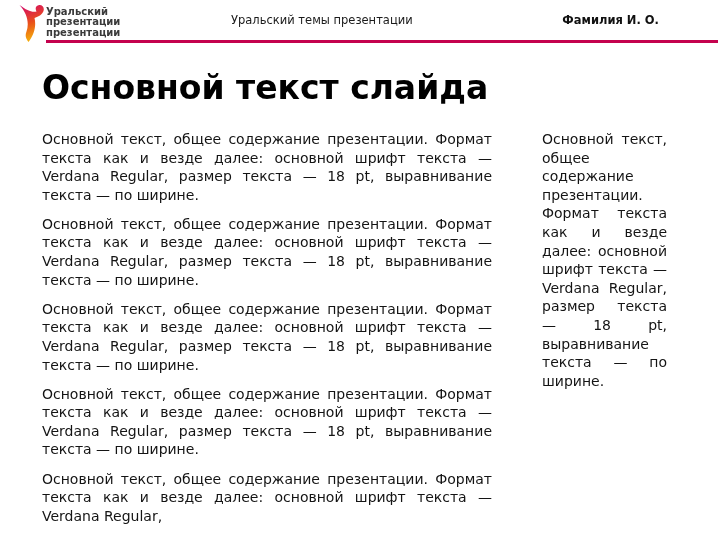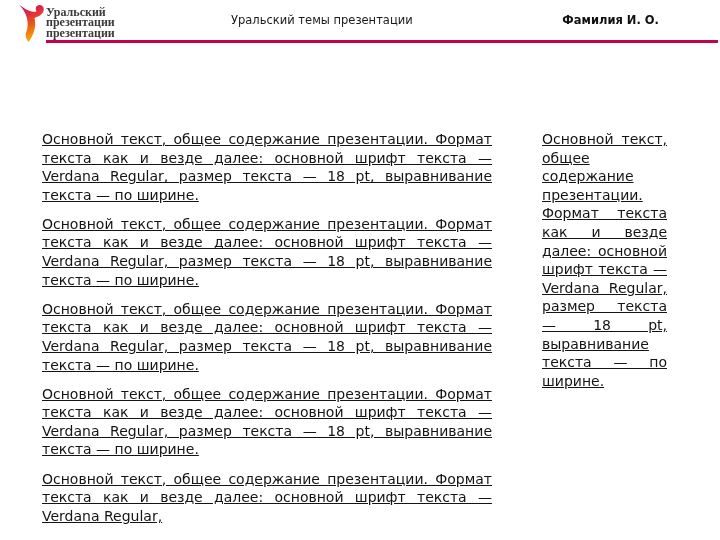--- a/index.html
+++ b/index.html
@@ -8,43 +8,43 @@
     width:720px;height:540px;
     background:#ffffff;
     overflow:hidden;
     font-family:"DejaVu Sans","Liberation Sans",sans-serif;
     color:#141414;
   }
   
   .logo-mark{position:absolute;left:18px;top:5px;width:27px;height:37px;}
   .logo-text{
     position:absolute;left:46px;top:7px;
-    font-size:12px;line-height:10.4px;font-weight:700;
-    color:#3b3b3b;letter-spacing:0;font-family:Liberation Serif, serif;
+    font-size:10px;line-height:10.4px;font-weight:700;
+    color:#3b3b3b;letter-spacing:0;
   }
   .header-topic{
     position:absolute;left:231px;top:13px;
     font-size:11.5px;color:#1a1a1a;white-space:nowrap;
   }
   .header-author{
     position:absolute;right:61px;top:13px;
     font-size:11.5px;font-weight:700;color:#111;white-space:nowrap;
   }
   .header-rule{
     position:absolute;left:46px;top:40px;width:672px;height:3px;
     background:#C4024E;
   }
   
   .slide-title{
     position:absolute;left:42px;top:71px;
     font-size:33px;line-height:34px;font-weight:700;color:#000;
     white-space:nowrap;
   }
   
-  .col{position:absolute;top:130px;text-decoration:underline;}
+  .col{position:absolute;top:130px;}
   .col-left{left:42px;width:450px;}
   .col-right{left:542px;width:125px;}
   .para{
     margin:0 0 10.5px 0;
     font-size:14px;line-height:18.6px;
     text-align:justify;
     color:#141414;
   }
 </style>
 </head>
@@ -75,20 +75,21 @@
   <div class="logo-text">
     <div>Уральский</div>
     <div>презентации</div>
     <div>презентации</div>
   </div>
 
   <div class="header-topic">Уральский темы презентации</div>
   <div class="header-author">Фамилия И. О.</div>
   <div class="header-rule"></div>
 
+  <div class="slide-title">Основной текст слайда</div>
 
   <div class="col col-left">
       <p class="para">Основной текст, общее содержание презентации. Формат текста как и везде далее: основной шрифт текста — Verdana Regular, размер текста — 18 pt, выравнивание текста — по ширине.</p>
       <p class="para">Основной текст, общее содержание презентации. Формат текста как и везде далее: основной шрифт текста — Verdana Regular, размер текста — 18 pt, выравнивание текста — по ширине.</p>
       <p class="para">Основной текст, общее содержание презентации. Формат текста как и везде далее: основной шрифт текста — Verdana Regular, размер текста — 18 pt, выравнивание текста — по ширине.</p>
       <p class="para">Основной текст, общее содержание презентации. Формат текста как и везде далее: основной шрифт текста — Verdana Regular, размер текста — 18 pt, выравнивание текста — по ширине.</p>
       <p class="para">Основной текст, общее содержание презентации. Формат текста как и везде далее: основной шрифт текста — Verdana Regular,</p>
     </div>
   <div class="col col-right">
       <p class="para">Основной текст, общее содержание презентации. Формат текста как и везде далее: основной шрифт текста — Verdana Regular, размер текста — 18 pt, выравнивание текста — по ширине.</p>

